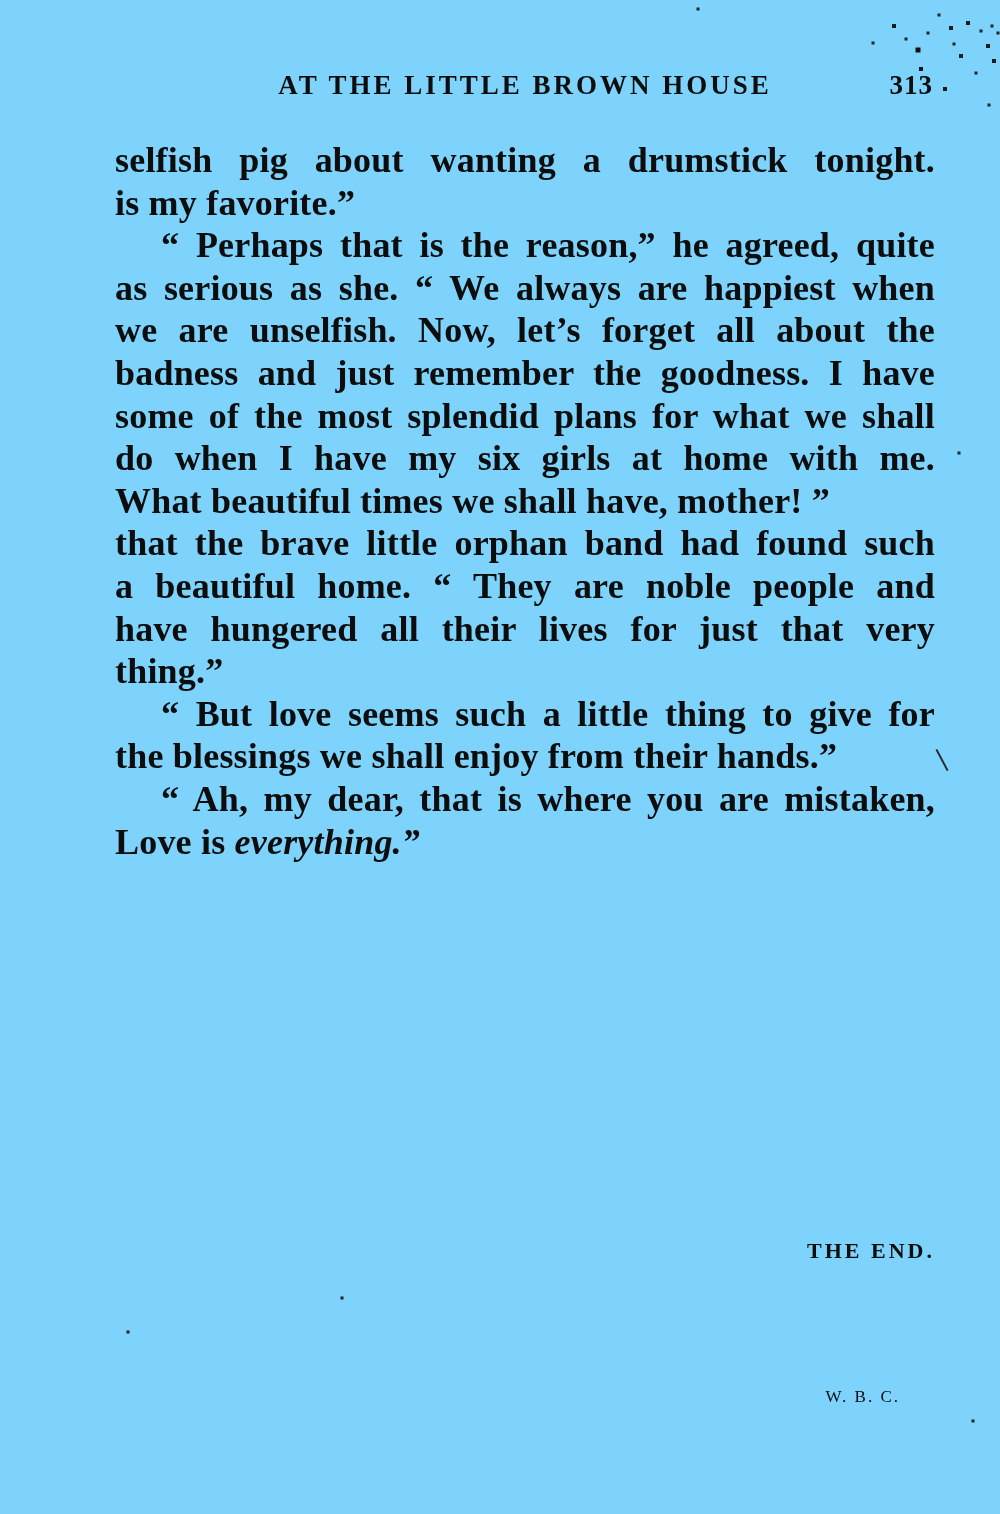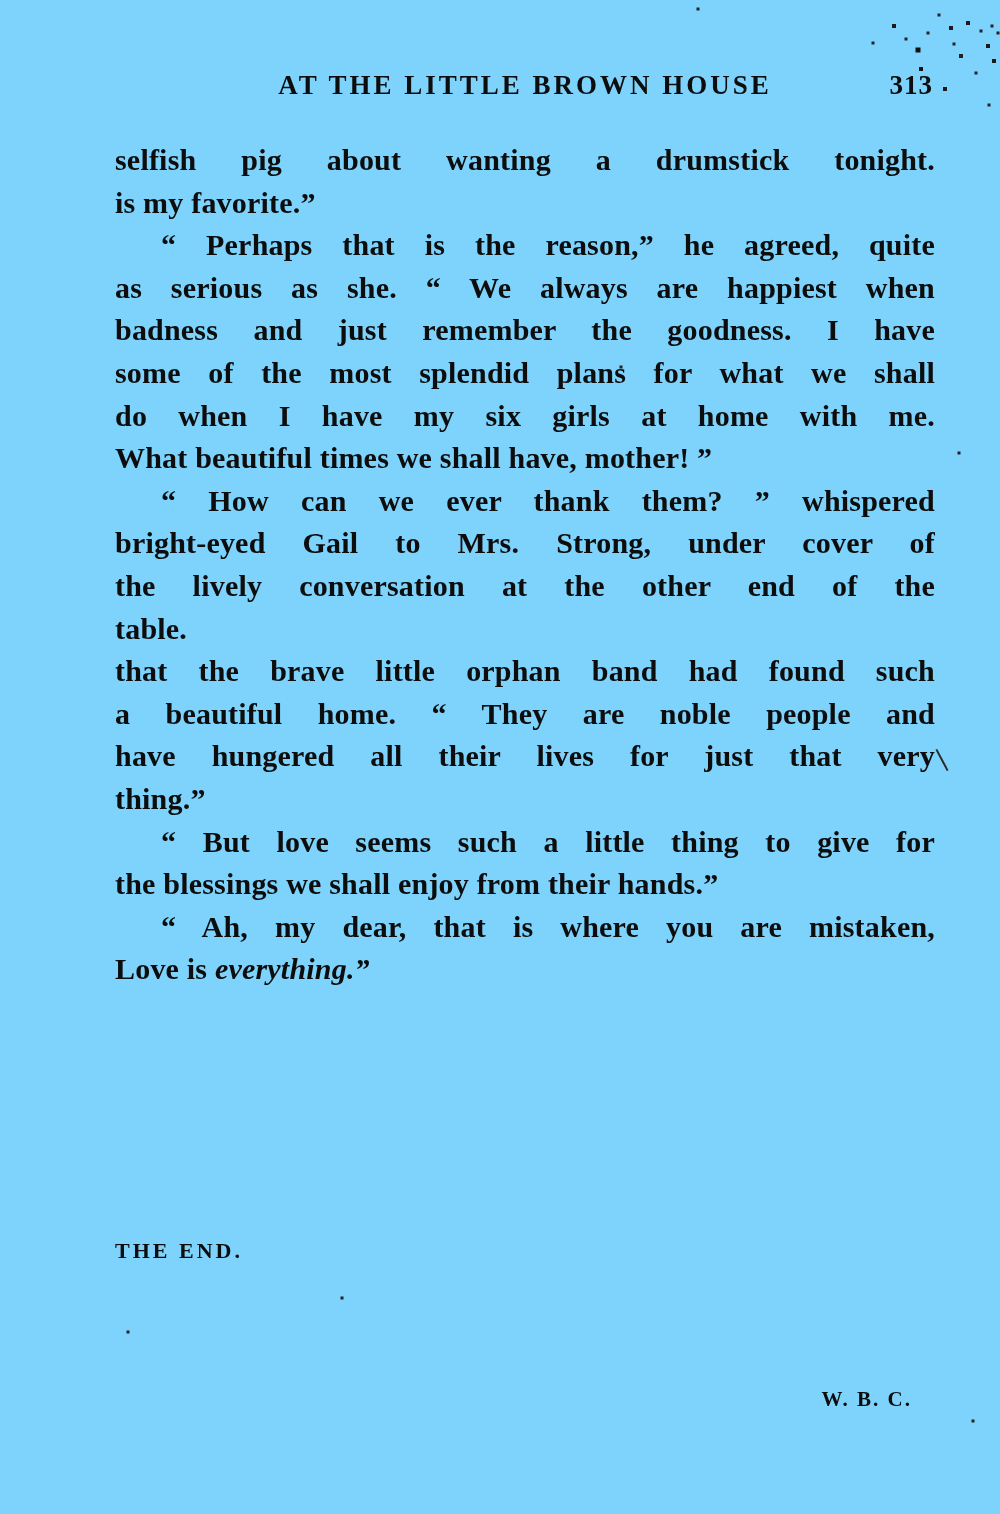--- a/index.html
+++ b/index.html
@@ -35,21 +35,21 @@
     letter-spacing: 1px;
   }
 
   
   .body-text {
     position: absolute;
     top: 139px;
     left: 115px;
     width: 820px;
     font-weight: 700;
-    font-size: 30px;
+    font-size: 36px;
     line-height: 42.6px;
     letter-spacing: 0.2px;
   }
   .line {
     text-align: justify;
     text-align-last: justify;
   }
   .line.short {
     text-align-last: left;
   }
@@ -57,33 +57,33 @@
     text-indent: 46px;
   }
   .line em { font-style: italic; }
 
   
   .the-end {
     position: absolute;
     top: 1238px;
     left: 115px;
     width: 820px;
-    text-align: left;
+    text-align: right;
     font-weight: 700;
     font-size: 22px;
     letter-spacing: 3px;
   }
 
   
   .signature {
     position: absolute;
     top: 1387px;
-    right: 88px;
-    font-weight: 700;
-    font-size: 21px;
+    right: 100px;
+    font-weight: 400;
+    font-size: 17px;
     letter-spacing: 2px;
   }
 
   
   .noise {
     position: absolute;
     top: 0; left: 0;
     width: 2px; height: 2px;
     background: transparent;
     box-shadow:
@@ -139,32 +139,27 @@
   <div class="body-text">
 
     <div class="para">
       <div class="line">selfish pig about wanting a drumstick tonight.</div>
       <div class="line short">is my favorite.”</div>
     </div>
 
     <div class="para">
       <div class="line indent">“ Perhaps that is the reason,” he agreed, quite</div>
       <div class="line">as serious as she.  “ We always are happiest when</div>
+      <div class="line">we are unselfish.  Now, let’s forget all about the</div>
       <div class="line">badness and just remember the goodness.  I have</div>
       <div class="line">some of the most splendid plans for what we shall</div>
       <div class="line">do when I have my six girls at home with me.</div>
       <div class="line short">What beautiful times we shall have, mother! ”</div>
     </div>
 
-    <div class="para">
-      <div class="line indent">“ How can we ever thank them? ” whispered</div>
-      <div class="line">bright-eyed Gail to Mrs. Strong, under cover of</div>
-      <div class="line">the lively conversation at the other end of the</div>
-      <div class="line short">table.</div>
-    </div>
 
     <div class="para">
       <div class="line">that the brave little orphan band had found such</div>
       <div class="line">a beautiful home.  “ They are noble people and</div>
       <div class="line">have hungered all their lives for just that very</div>
       <div class="line short">thing.”</div>
     </div>
 
     <div class="para">
       <div class="line indent">“ But love seems such a little thing to give for</div>

